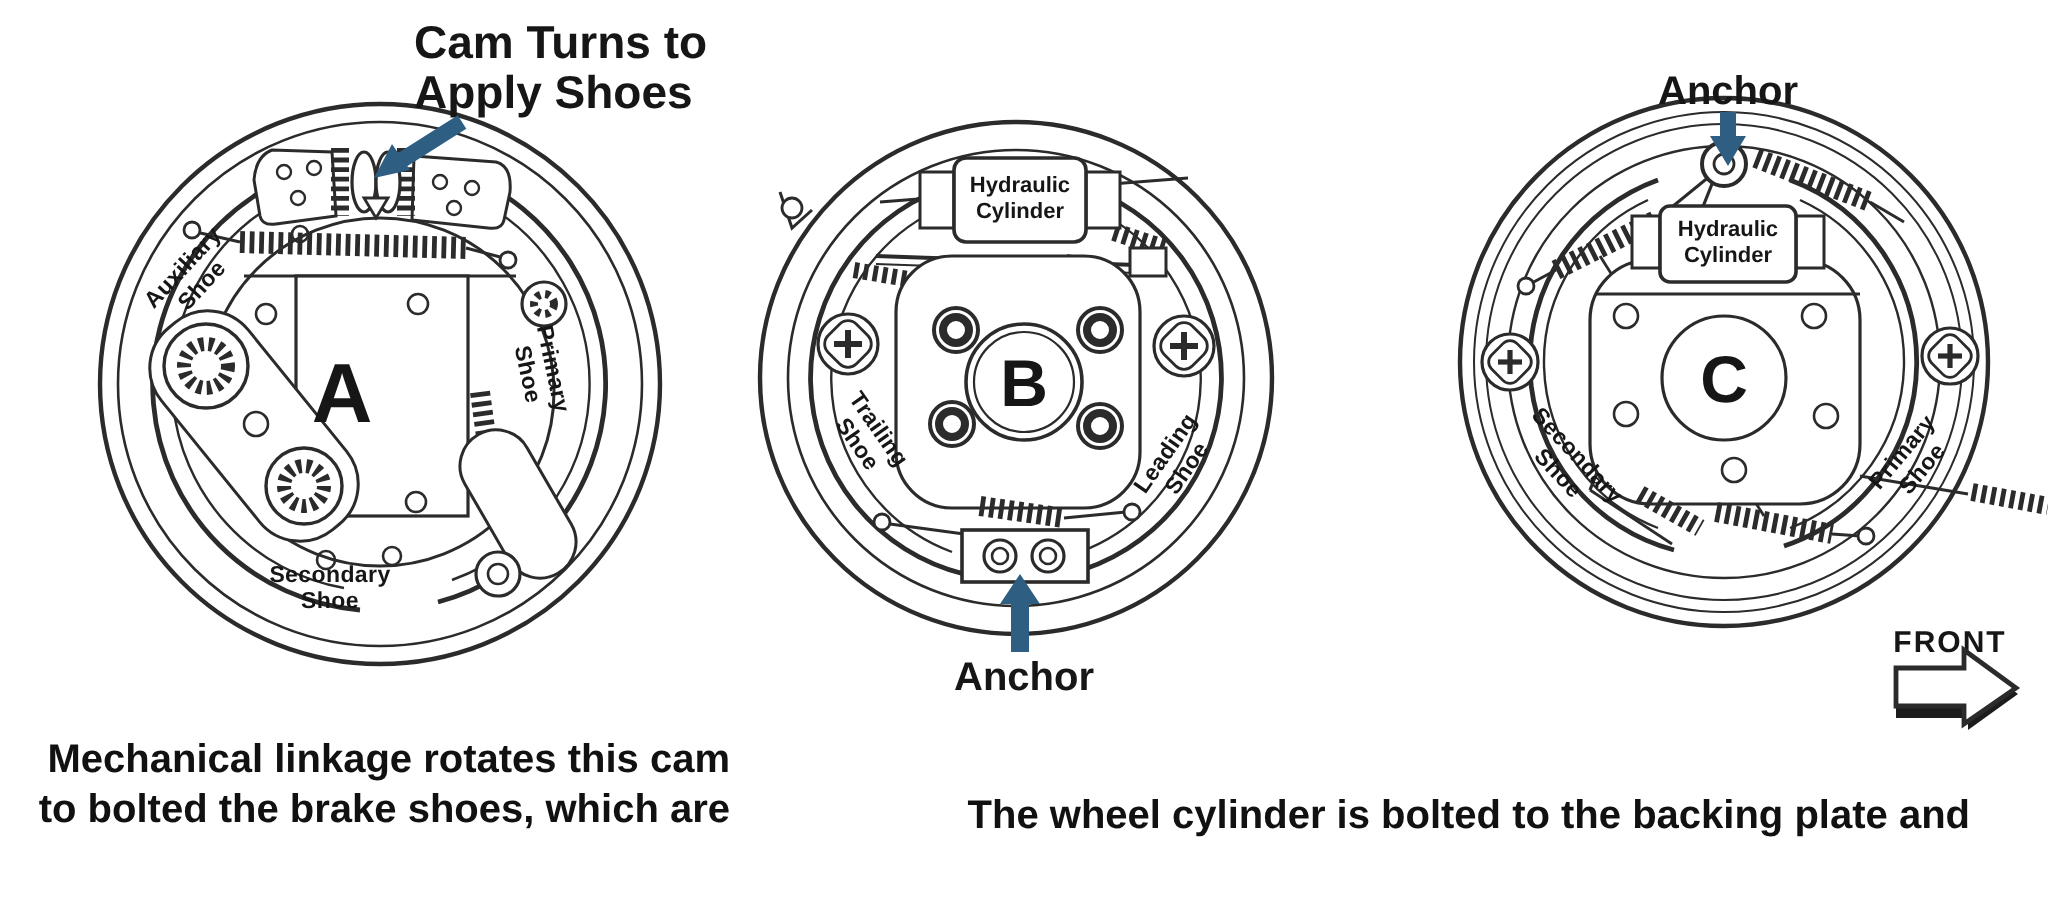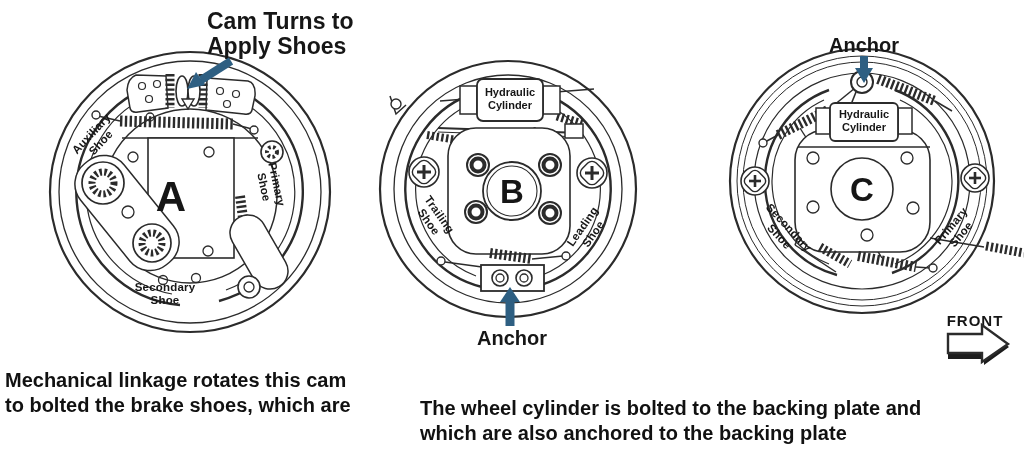--- a/index.html
+++ b/index.html
@@ -8,21 +8,21 @@
   svg{position:absolute;left:0;top:0;}
   svg text{font-family:"Liberation Sans", sans-serif;fill:#161616;}
   .lbl{font-size:11.5px;font-weight:bold;letter-spacing:.2px;}
   .lbl-mid{text-anchor:middle;}
   .letter{font-size:42px;font-weight:bold;text-anchor:middle;}
   .letter-sm{font-size:33px;font-weight:bold;text-anchor:middle;}
   .callout{font-size:23px;font-weight:bold;}
   .anchor-lbl{font-size:20px;font-weight:bold;text-anchor:middle;}
   .front-lbl{font-size:15px;font-weight:bold;text-anchor:middle;letter-spacing:1px;}
   .comp-lbl{font-size:11px;font-weight:bold;text-anchor:middle;}
-  .caption{position:absolute;top:368px;text-align:left;font-weight:bold;
+  .caption{position:absolute;top:368px;text-align:right;font-weight:bold;
            font-size:20px;line-height:25px;color:#111;}
   .caption div{white-space:nowrap;}
   .cap-left{left:5px;width:360px;}
   .cap-right{left:420px;width:565px;margin-top:28px;}
   .ink{stroke:#2b2b2b;fill:none;}
   .inkf{stroke:#2b2b2b;fill:#ffffff;}
   .spring{stroke:#2b2b2b;fill:none;stroke-dasharray:2.4 2.4;}
 </style>
 </head>
 <body>
@@ -263,16 +263,15 @@
     </g>
   </g>
 </svg>
 
 <div class="caption cap-left">
   <div>Mechanical linkage rotates this cam</div>
   <div>to bolted the brake shoes, which are</div>
 </div>
 <div class="caption cap-right">
   <div>The wheel cylinder is bolted to the backing plate and</div>
-  <div>which are also anchored to the backing plate</div>
 </div>
 
 </div>
 
 </body></html>

